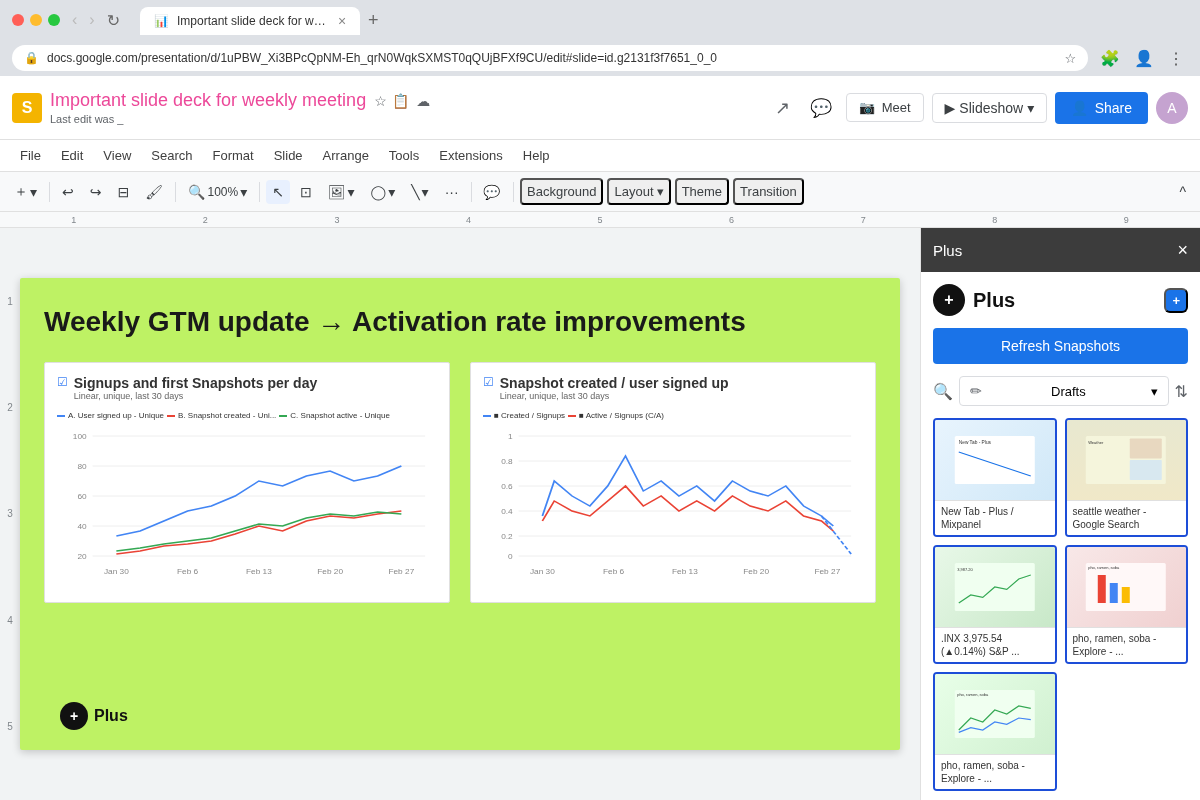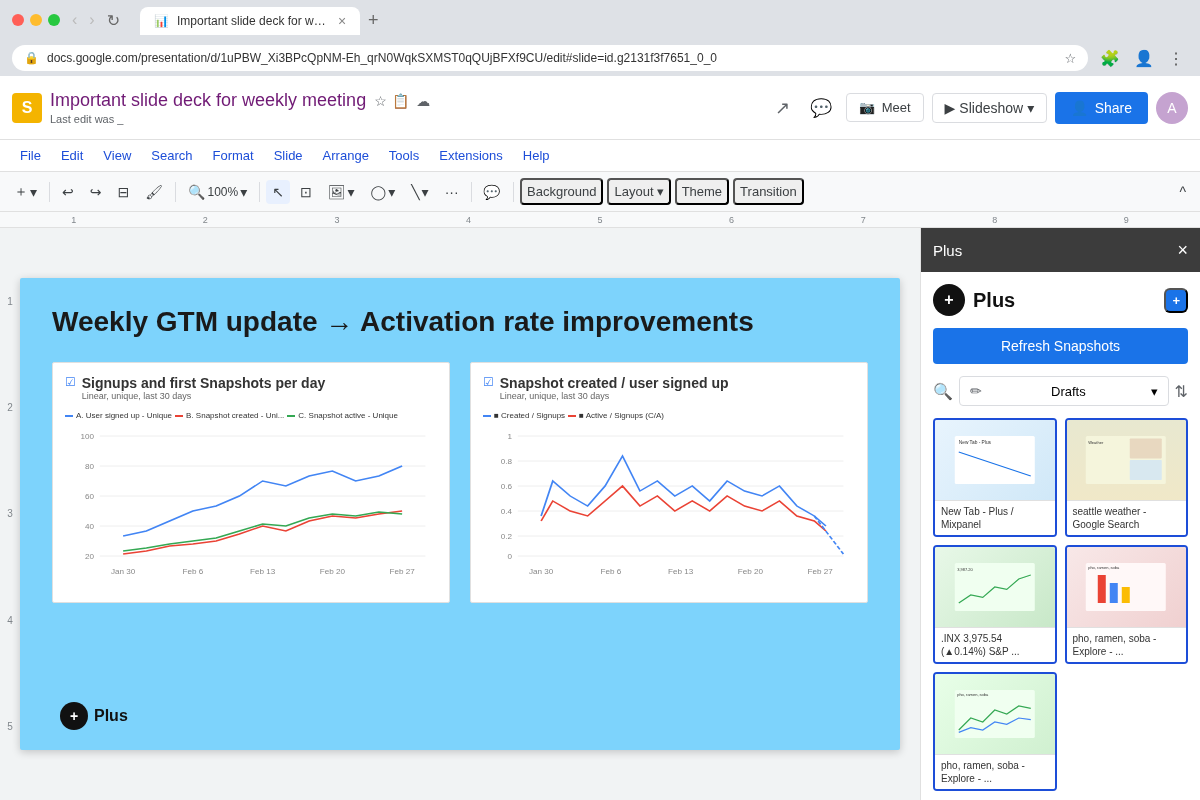--- a/index.html
+++ b/index.html
@@ -25,55 +25,55 @@
     .lock-icon { color: #555; font-size: 12px; }
     .address-text { flex: 1; overflow: hidden; white-space: nowrap; text-overflow: ellipsis; }
     .browser-icons { display: flex; gap: 6px; align-items: center; }
     .browser-icon-btn { background: none; border: none; color: #555; cursor: pointer; font-size: 16px; padding: 2px 4px; }
 
     
     .app-bar { background: #fff; height: 64px; display: flex; align-items: center; padding: 0 12px; gap: 8px; border-bottom: 1px solid #e0e0e0; }
     .slides-logo { width: 30px; height: 30px; background: #f4b400; border-radius: 4px; display: flex; align-items: center; justify-content: center; font-size: 16px; color: white; font-weight: bold; flex-shrink: 0; }
     .app-title-section { flex: 1; }
     .app-title-row { display: flex; align-items: center; gap: 8px; }
-    .app-title { font-size: 18px; color: #701a75; font-weight: 500; }
+    .app-title { font-size: 18px; color: #ec4899; font-weight: 500; }
     .title-icons { display: flex; gap: 6px; }
     .title-icon { color: #5f6368; font-size: 14px; cursor: pointer; }
     .app-subtitle { font-size: 11px; color: #5f6368; margin-top: 2px; }
     .app-bar-right { display: flex; align-items: center; gap: 8px; }
     .icon-btn { background: none; border: none; cursor: pointer; color: #5f6368; font-size: 18px; padding: 4px 6px; border-radius: 4px; }
     .meet-btn { background: #fff; border: 1px solid #dadce0; border-radius: 4px; padding: 6px 12px; display: flex; align-items: center; gap: 6px; cursor: pointer; font-size: 13px; color: #3c4043; }
     .slideshow-btn { background: #fff; border: 1px solid #dadce0; border-radius: 4px; padding: 6px 12px; display: flex; align-items: center; gap: 4px; cursor: pointer; font-size: 14px; color: #3c4043; font-weight: 500; }
     .share-btn { background: #1a73e8; border: none; border-radius: 4px; padding: 8px 16px; color: #fff; font-size: 14px; font-weight: 500; cursor: pointer; display: flex; align-items: center; gap: 6px; }
     .avatar { width: 32px; height: 32px; border-radius: 50%; background: #c5a3d0; display: flex; align-items: center; justify-content: center; font-size: 14px; color: white; cursor: pointer; }
 
     
     .menu-bar { background: #fff; height: 32px; display: flex; align-items: center; padding: 0 12px; gap: 4px; border-bottom: 1px solid #e0e0e0; }
-    .menu-item { font-size: 13px; color: #1d4ed8; padding: 4px 8px; border-radius: 4px; cursor: pointer; }
+    .menu-item { font-size: 13px; color: #404040; padding: 4px 8px; border-radius: 4px; cursor: pointer; }
 
     
     .toolbar { background: #f8f9fa; height: 40px; display: flex; align-items: center; padding: 0 8px; gap: 4px; border-bottom: 1px solid #e0e0e0; }
     .toolbar-btn { background: none; border: none; cursor: pointer; color: #3c4043; font-size: 14px; padding: 4px 6px; border-radius: 4px; display: flex; align-items: center; gap: 2px; }
     .toolbar-separator { width: 1px; height: 20px; background: #dadce0; margin: 0 2px; }
     .toolbar-tool-active { background: #e8f0fe; border-radius: 4px; }
     .toolbar-text-btn { font-size: 13px; color: #3c4043; cursor: pointer; padding: 4px 5px; border-radius: 4px; }
 
     
     .ruler { background: #f8f9fa; height: 16px; border-bottom: 1px solid #e0e0e0; display: flex; align-items: center; padding: 0 8px; overflow: hidden; position: relative; }
     .ruler-numbers { display: flex; width: 100%; font-size: 9px; color: #80868b; gap: 0; }
     .ruler-mark { flex: 1; text-align: center; }
 
     
     .main-area { display: flex; height: calc(800px - 40px - 36px - 64px - 32px - 40px - 16px); }
     .slide-panel { flex: 1; background: #f1f3f4; display: flex; align-items: center; justify-content: center; padding: 20px; overflow: auto; position: relative; }
     .slide-numbers { position: absolute; left: 0; top: 0; bottom: 0; width: 20px; display: flex; flex-direction: column; justify-content: space-around; align-items: center; padding: 20px 0; }
     .slide-num { font-size: 10px; color: #80868b; }
 
     
-    .slide { background: #7dd3fc; width: 911px; height: 472px; box-shadow: 0 2px 8px rgba(0,0,0,0.2); position: relative; padding: 28px 32px; border-radius: 2px; }
+    .slide { background: #bef264; width: 911px; height: 472px; box-shadow: 0 2px 8px rgba(0,0,0,0.2); position: relative; padding: 28px 24px; border-radius: 2px; }
     .slide-title { font-size: 28px; font-weight: 700; color: #1a1a1a; margin-bottom: 24px; }
     .charts-row { display: flex; gap: 20px; }
     .chart-container { flex: 1; border: 1px solid #e0e0e0; padding: 12px; background: #fff; border-radius: 2px; }
     .chart-header { display: flex; align-items: flex-start; gap: 6px; margin-bottom: 4px; }
     .chart-icon { color: #4285f4; font-size: 12px; }
     .chart-title-text { font-size: 14px; font-weight: 600; color: #333; }
     .chart-subtitle { font-size: 9px; color: #666; margin-bottom: 6px; }
     .chart-legend { display: flex; gap: 3px; flex-wrap: wrap; margin-bottom: 6px; }
     .legend-item { display: flex; align-items: center; gap: 3px; font-size: 8px; color: #333; }
     .legend-dot { width: 8px; height: 2px; }

